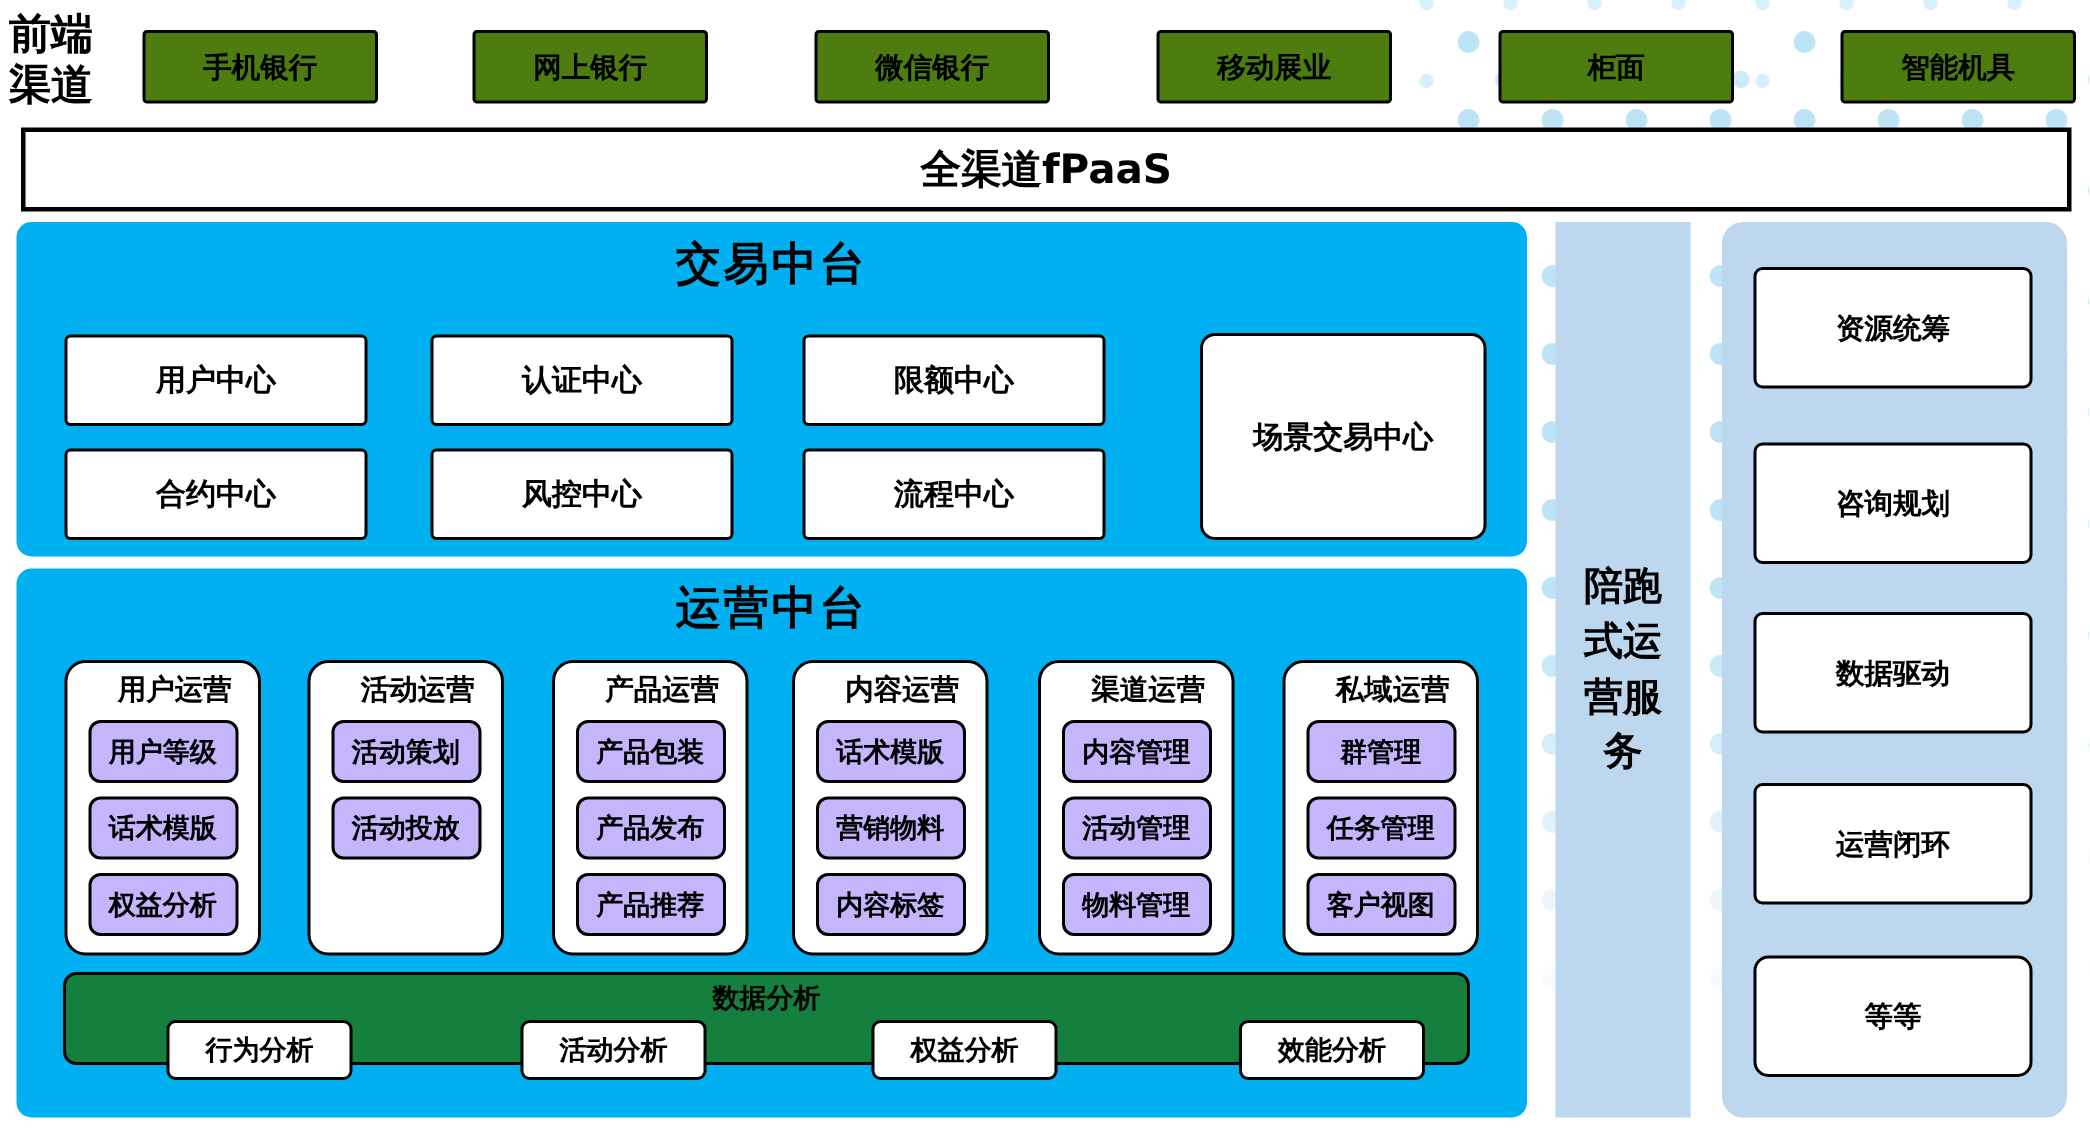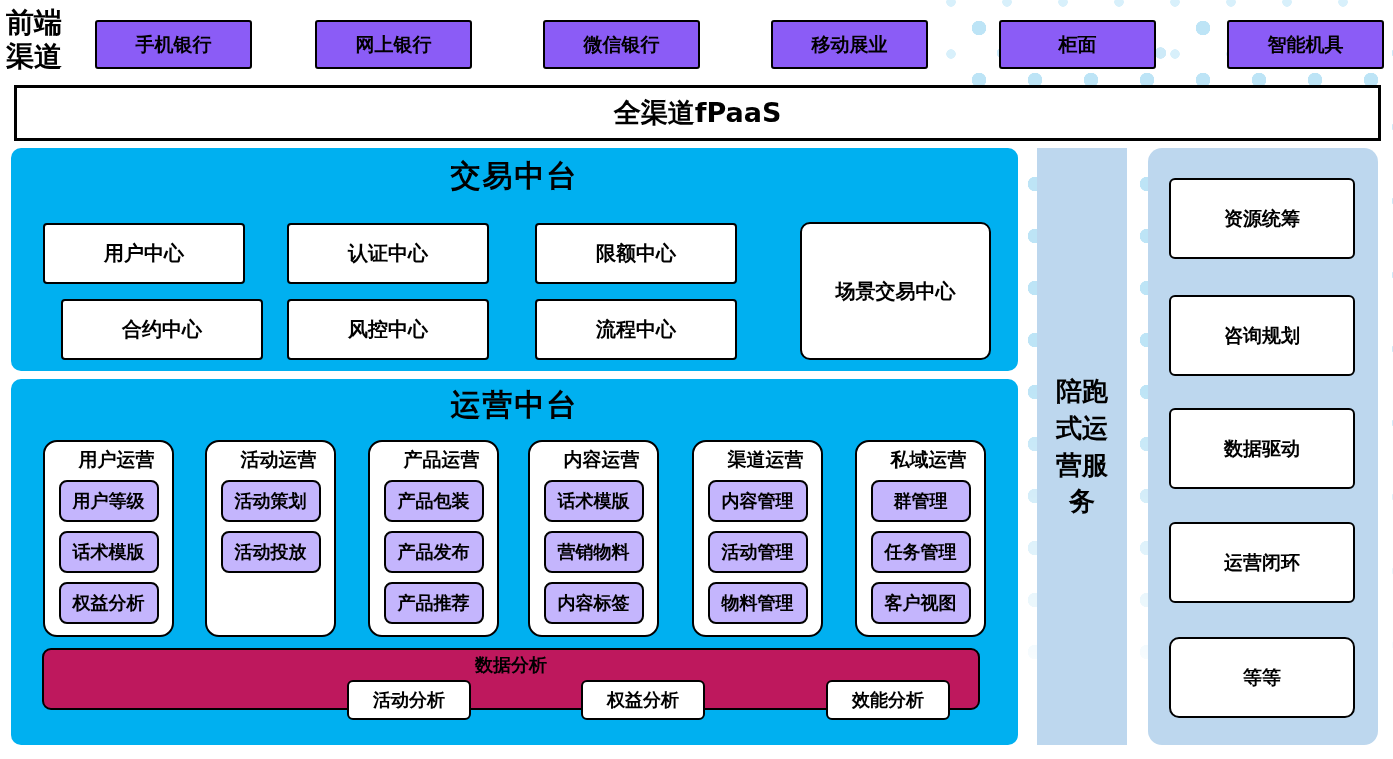--- a/index.html
+++ b/index.html
@@ -20,21 +20,21 @@
     mask-image:linear-gradient(to bottom,#000 52%,rgba(0,0,0,0) 93%);
   }
   .abs{position:absolute;}
   .serif-title{
     font-family:"DejaVu Serif","Liberation Serif",serif;font-weight:bold;
   }
   .front-label{
     left:6px;top:6px;width:66px;font-size:28px;line-height:1.22;z-index:2;
   }
   .chan-box{
-    top:20px;width:153px;height:45px;background:#8b5cf6;border:2px solid #000;border-radius:3px;
+    top:20px;width:153px;height:45px;background:#4d7c0f;border:2px solid #000;border-radius:3px;
     display:flex;align-items:center;justify-content:center;
     font-size:19px;font-weight:bold;z-index:2;
   }
   .fpaas{
     left:14px;top:85px;width:1361px;height:50px;background:#fff;border:3px solid #000;
     display:flex;align-items:center;justify-content:center;
     font-size:27px;font-weight:bold;z-index:2;
   }
   .panel-blue{
     background:#00B0F0;border-radius:10px;z-index:1;
@@ -60,21 +60,21 @@
     display:flex;flex-direction:column;align-items:center;
   }
   .op-col-title{font-size:19px;font-weight:bold;margin:5px 0 7px 16px;}
   .op-item{
     width:100px;height:42px;box-sizing:border-box;margin-bottom:9px;
     background:#c4b5fd;border:2px solid #000;border-radius:8px;
     display:flex;align-items:center;justify-content:center;font-size:18px;font-weight:bold;
   }
   .da-panel{
     position:absolute;left:31px;top:269px;width:938px;height:62px;box-sizing:border-box;
-    background:#be185d;border:2px solid #000;border-radius:9px;
+    background:#15803d;border:2px solid #000;border-radius:9px;
   }
   .da-title{
     position:absolute;left:0;top:3px;width:100%;text-align:center;
     font-size:18px;font-weight:600;
   }
   .da-box{
     position:absolute;top:30px;width:124px;height:40px;box-sizing:border-box;
     background:#fff;border:2px solid #000;border-radius:6px;
     display:flex;align-items:center;justify-content:center;font-size:18px;font-weight:bold;
   }
@@ -110,21 +110,21 @@
   <div class="abs chan-box" style="left:999px;">柜面</div>
   <div class="abs chan-box" style="left:1227px;">智能机具</div>
 
   <div class="abs fpaas">全渠道fPaaS</div>
 
   <div class="abs panel-blue trade-panel">
     <div class="panel-title serif-title">交易中台</div>
     <div class="center-box" style="left:32px;top:75px;">用户中心</div>
     <div class="center-box" style="left:276px;top:75px;">认证中心</div>
     <div class="center-box" style="left:524px;top:75px;">限额中心</div>
-    <div class="center-box" style="left:32px;top:151px;margin-left:18px;">合约中心</div>
+    <div class="center-box" style="left:32px;top:151px;">合约中心</div>
     <div class="center-box" style="left:276px;top:151px;">风控中心</div>
     <div class="center-box" style="left:524px;top:151px;">流程中心</div>
     <div class="scene-box">场景交易中心</div>
   </div>
 
   <div class="abs panel-blue op-panel">
     <div class="panel-title serif-title" style="top:6px;">运营中台</div>
 
     <div class="op-col" style="left:32px;">
       <div class="op-col-title">用户运营</div>
@@ -157,20 +157,21 @@
     </div>
     <div class="op-col" style="left:844px;">
       <div class="op-col-title">私域运营</div>
       <div class="op-item">群管理</div>
       <div class="op-item">任务管理</div>
       <div class="op-item">客户视图</div>
     </div>
 
     <div class="da-panel">
       <div class="da-title">数据分析</div>
+      <div class="da-box" style="left:67px;">行为分析</div>
       <div class="da-box" style="left:303px;">活动分析</div>
       <div class="da-box" style="left:537px;">权益分析</div>
       <div class="da-box" style="left:782px;">效能分析</div>
     </div>
   </div>
 
   <div class="abs side-bar">
     <div class="side-bar-text">陪跑式运营服务</div>
   </div>
 

